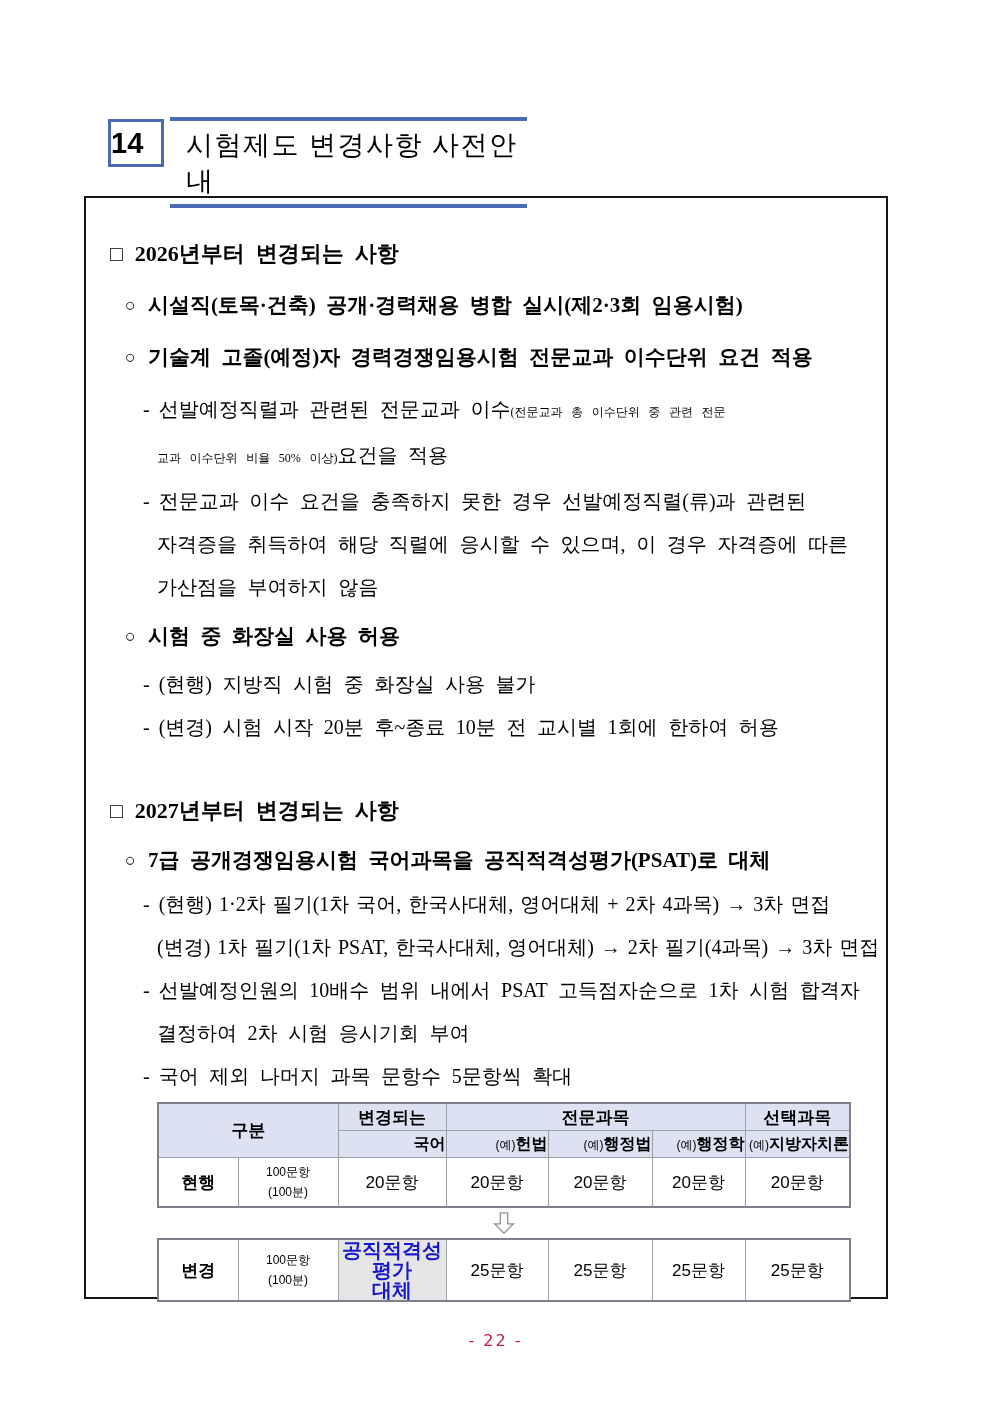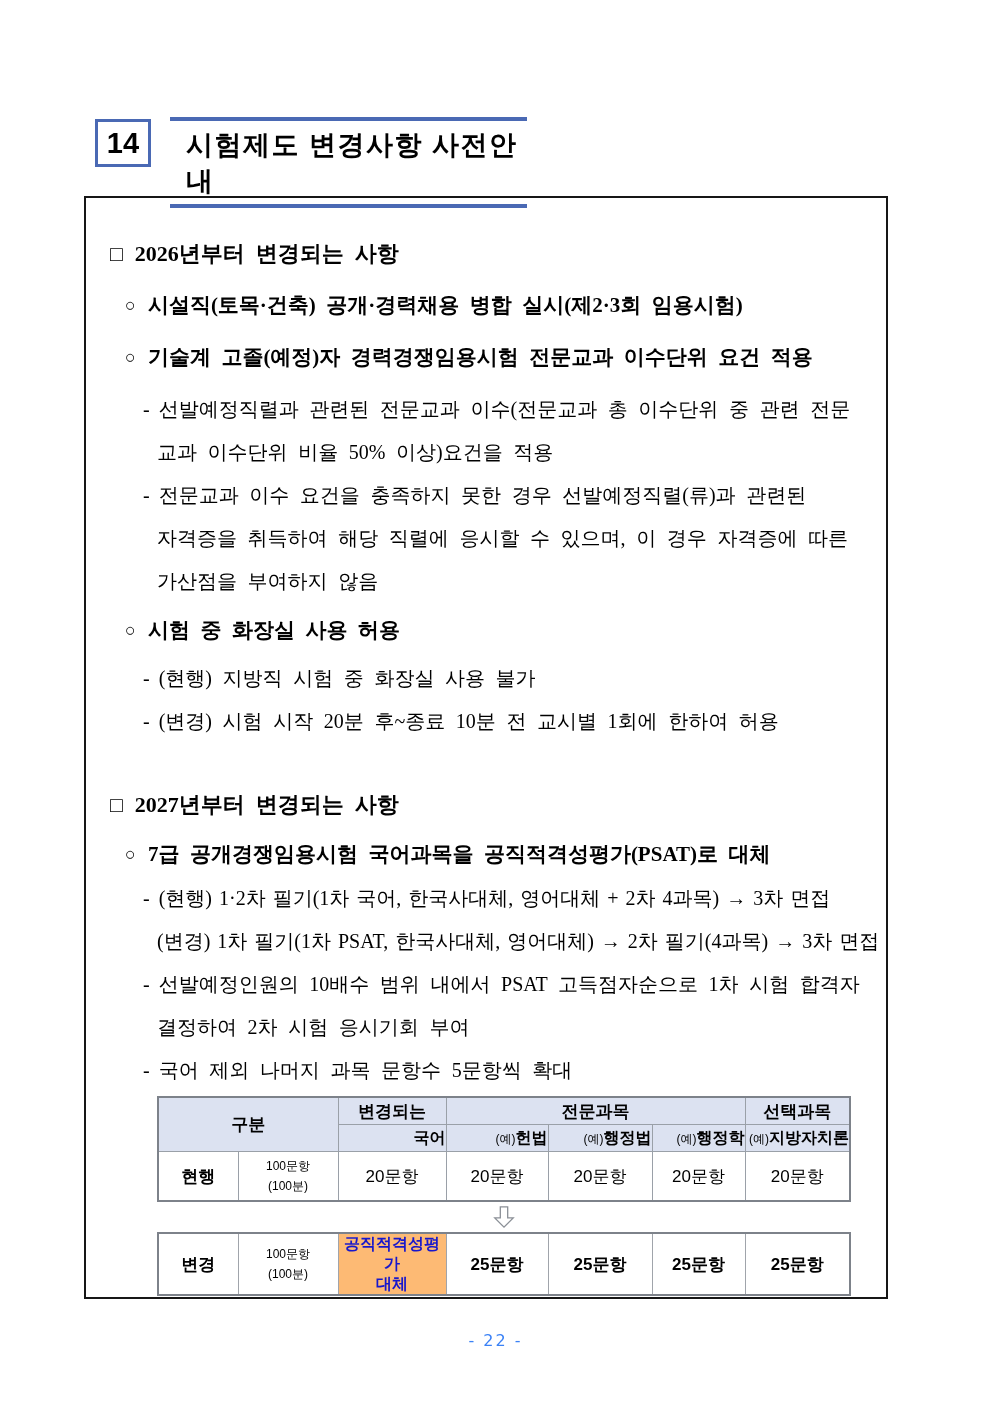--- a/index.html
+++ b/index.html
@@ -1,63 +1,63 @@
 <!DOCTYPE html>
 <html><head>
 <meta charset="utf-8">
 <style>
   html,body{margin:0;padding:0;background:#ffffff;}
   .page{position:relative;width:991px;height:1401px;background:#fff;
         font-family:"Liberation Serif",serif;color:#000;overflow:hidden;}
 
   
-  .hdr-num{position:absolute;left:95px;top:119px;width:56px;height:48px;
-           border:3px solid #4a69b4;box-sizing:border-box;display:flex;align-items:center;justify-content:center;
+  .hdr-num{position:absolute;left:108px;top:119px;width:56px;height:48px;
+           border:3px solid #4a69b4;box-sizing:border-box;display:flex;align-items:center;
            font-family:"Liberation Sans",sans-serif;font-weight:bold;font-size:29px;color:#000;}
   .hdr-title{position:absolute;left:170px;top:117px;width:357px;box-sizing:border-box;
              border-top:4px solid #4a69b4;border-bottom:4px solid #4a69b4;
              padding:6px 0 5px 16px;font-family:"Liberation Sans",sans-serif;
-             font-weight:700;font-size:27px;letter-spacing:1.5px;color:#000;}
+             font-weight:400;font-size:27px;letter-spacing:1.5px;color:#000;}
 
   
   .main-box{position:absolute;left:84px;top:196px;width:804px;height:1103px;
             border:2px solid #161616;box-sizing:border-box;padding:34px 10px 16px 24px;}
 
   .line{line-height:43px;white-space:nowrap;}
   .sq{padding-left:0;font-size:22px;font-weight:bold;word-spacing:0.25em;}
   .sq .bullet{margin-right:12px;font-weight:normal;font-size:21px;}
   .ci{padding-left:15px;font-size:21px;font-weight:bold;word-spacing:0.25em;}
   .ci .bullet{margin-right:12px;font-weight:normal;font-size:18px;position:relative;top:-1px;}
   .da-first{padding-left:33px;font-size:20px;word-spacing:0.28em;}
   .da-first .dash{margin-right:9px;}
   .da-cont{padding-left:47px;font-size:20px;word-spacing:0.28em;}
-  .small{font-size:20px;}
+  .small{font-size:12px;}
   .tight{word-spacing:0.1em;}
   .tight .small{font-size:20px;font-family:Liberation Serif, serif;}
   .gap8{margin-top:8px;} .gap6{margin-top:6px;} .gap4{margin-top:4px;} .gap40{margin-top:40px;}
 
   
   .tbl-wrap{margin-left:47px;margin-top:4px;width:694px;font-family:"Liberation Sans",sans-serif;}
   table{border-collapse:collapse;table-layout:fixed;width:694px;}
   td{border:1px solid #a0a4ab;text-align:center;vertical-align:middle;padding:0;overflow:hidden;}
   .t1 td{border-color:#9aa0a8;}
   table{border:2px solid #7d828a;}
   .th{background:#dce2f1;font-weight:bold;font-size:17px;height:26px;}
   .th-sub{background:#dce2f1;font-weight:bold;font-size:16px;height:26px;text-align:right;}
   .prefix{font-size:12px;font-weight:normal;}
   .lbl{background:#ececec;font-weight:bold;font-size:18px;}
   .cell{font-size:17px;height:48px;background:#fff;}
-  .cell-b{font-size:17px;font-weight:bold;background:#fff;}
+  .cell-b{font-size:17px;font-weight:normal;background:#fff;}
   .two-line{line-height:20px;font-size:12px;}
-  .hl{background:#fdba74;color:#1717cc;font-weight:bold;font-size:16px;line-height:20px;}
+  .hl{background:#e5e5e5;color:#1717cc;font-weight:bold;font-size:20px;line-height:20px;}
   .arrow-row{height:30px;display:flex;justify-content:center;align-items:center;}
 
   
   .page-num{position:absolute;left:0;top:1331px;width:100%;text-align:center;
-            font-family:"DejaVu Sans",sans-serif;font-size:16px;letter-spacing:2px;color:#3b82f6;}
+            font-family:"DejaVu Sans",sans-serif;font-size:16px;letter-spacing:2px;color:#be185d;}
 </style>
 </head>
 <body>
 
 <div class="page">
 
   <div class="hdr-num">
     <span>14</span>
   </div>
   <div class="hdr-title">시험제도 변경사항 사전안내</div>

